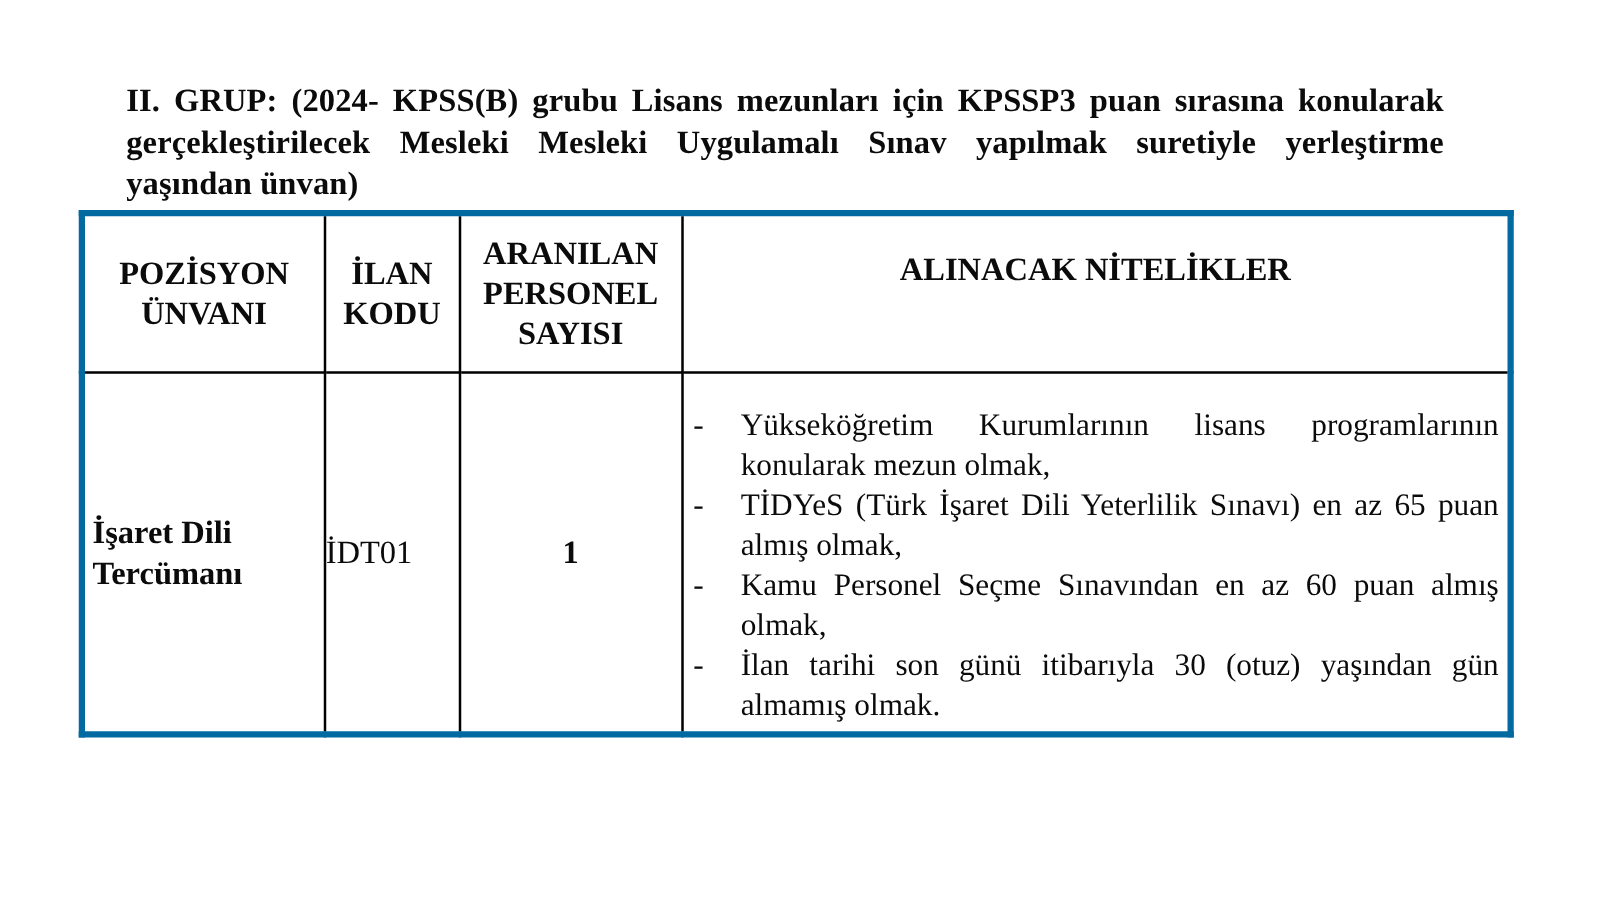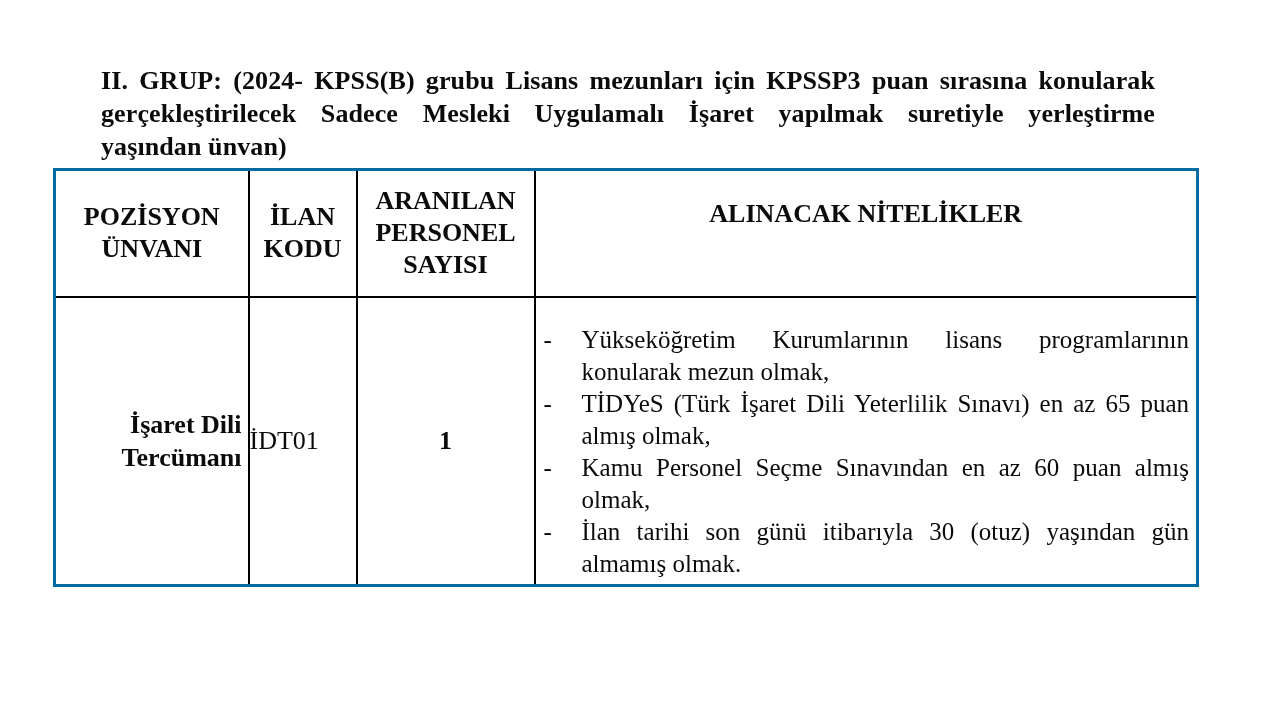--- a/index.html
+++ b/index.html
@@ -26,25 +26,25 @@
     letter-spacing: 0.1px;
   }
   .h-line { display: block; }
   .h-line.justified {
     text-align: justify;
     text-align-last: justify;
   }
   
   table.positions {
     position: absolute;
-    left: 53px; top: 168px;
+    left: 63px; top: 168px;
     border-collapse: collapse;
     table-layout: fixed;
     width: 1143px;
-    border: 3px solid #0369a1;
+    border: 5px solid #0369a1;
   }
   table.positions th, table.positions td {
     border: 2px solid #000;
     overflow: hidden;
   }
   table.positions tr.header-row th {
     height: 127px;
     font-weight: bold;
     font-size: 26px;
     line-height: 32px;
@@ -53,21 +53,21 @@
     padding: 0 4px;
   }
   th.col-qualifications-header {
     padding-bottom: 38px !important; 
   }
   table.positions tr.body-row td { height: 288px; }
   td.cell-position {
     font-weight: bold;
     font-size: 26px;
     line-height: 33px;
-    text-align: right;
+    text-align: left;
     vertical-align: middle;
     padding: 0 6px;
   }
   td.cell-code {
     font-size: 26px;
     text-align: left;
     vertical-align: middle;
   }
   td.cell-count {
     font-weight: bold;
@@ -89,21 +89,21 @@
     hyphens: none;
   }
 </style>
 </head>
 <body>
 
 <div class="page">
 
   <div class="heading">
     <span class="h-line justified">II. GRUP: (2024- KPSS(B) grubu Lisans mezunları için KPSSP3 puan sırasına konularak</span>
-    <span class="h-line justified">gerçekleştirilecek Sadece Mesleki Uygulamalı İşaret yapılmak suretiyle yerleştirme</span>
+    <span class="h-line justified">gerçekleştirilecek Mesleki Mesleki Uygulamalı Sınav yapılmak suretiyle yerleştirme</span>
     <span class="h-line">yaşından ünvan)</span>
   </div>
 
   <table class="positions">
     <colgroup>
       <col style="width:194px">
       <col style="width:108px">
       <col style="width:178px">
       <col style="width:663px">
     </colgroup>

